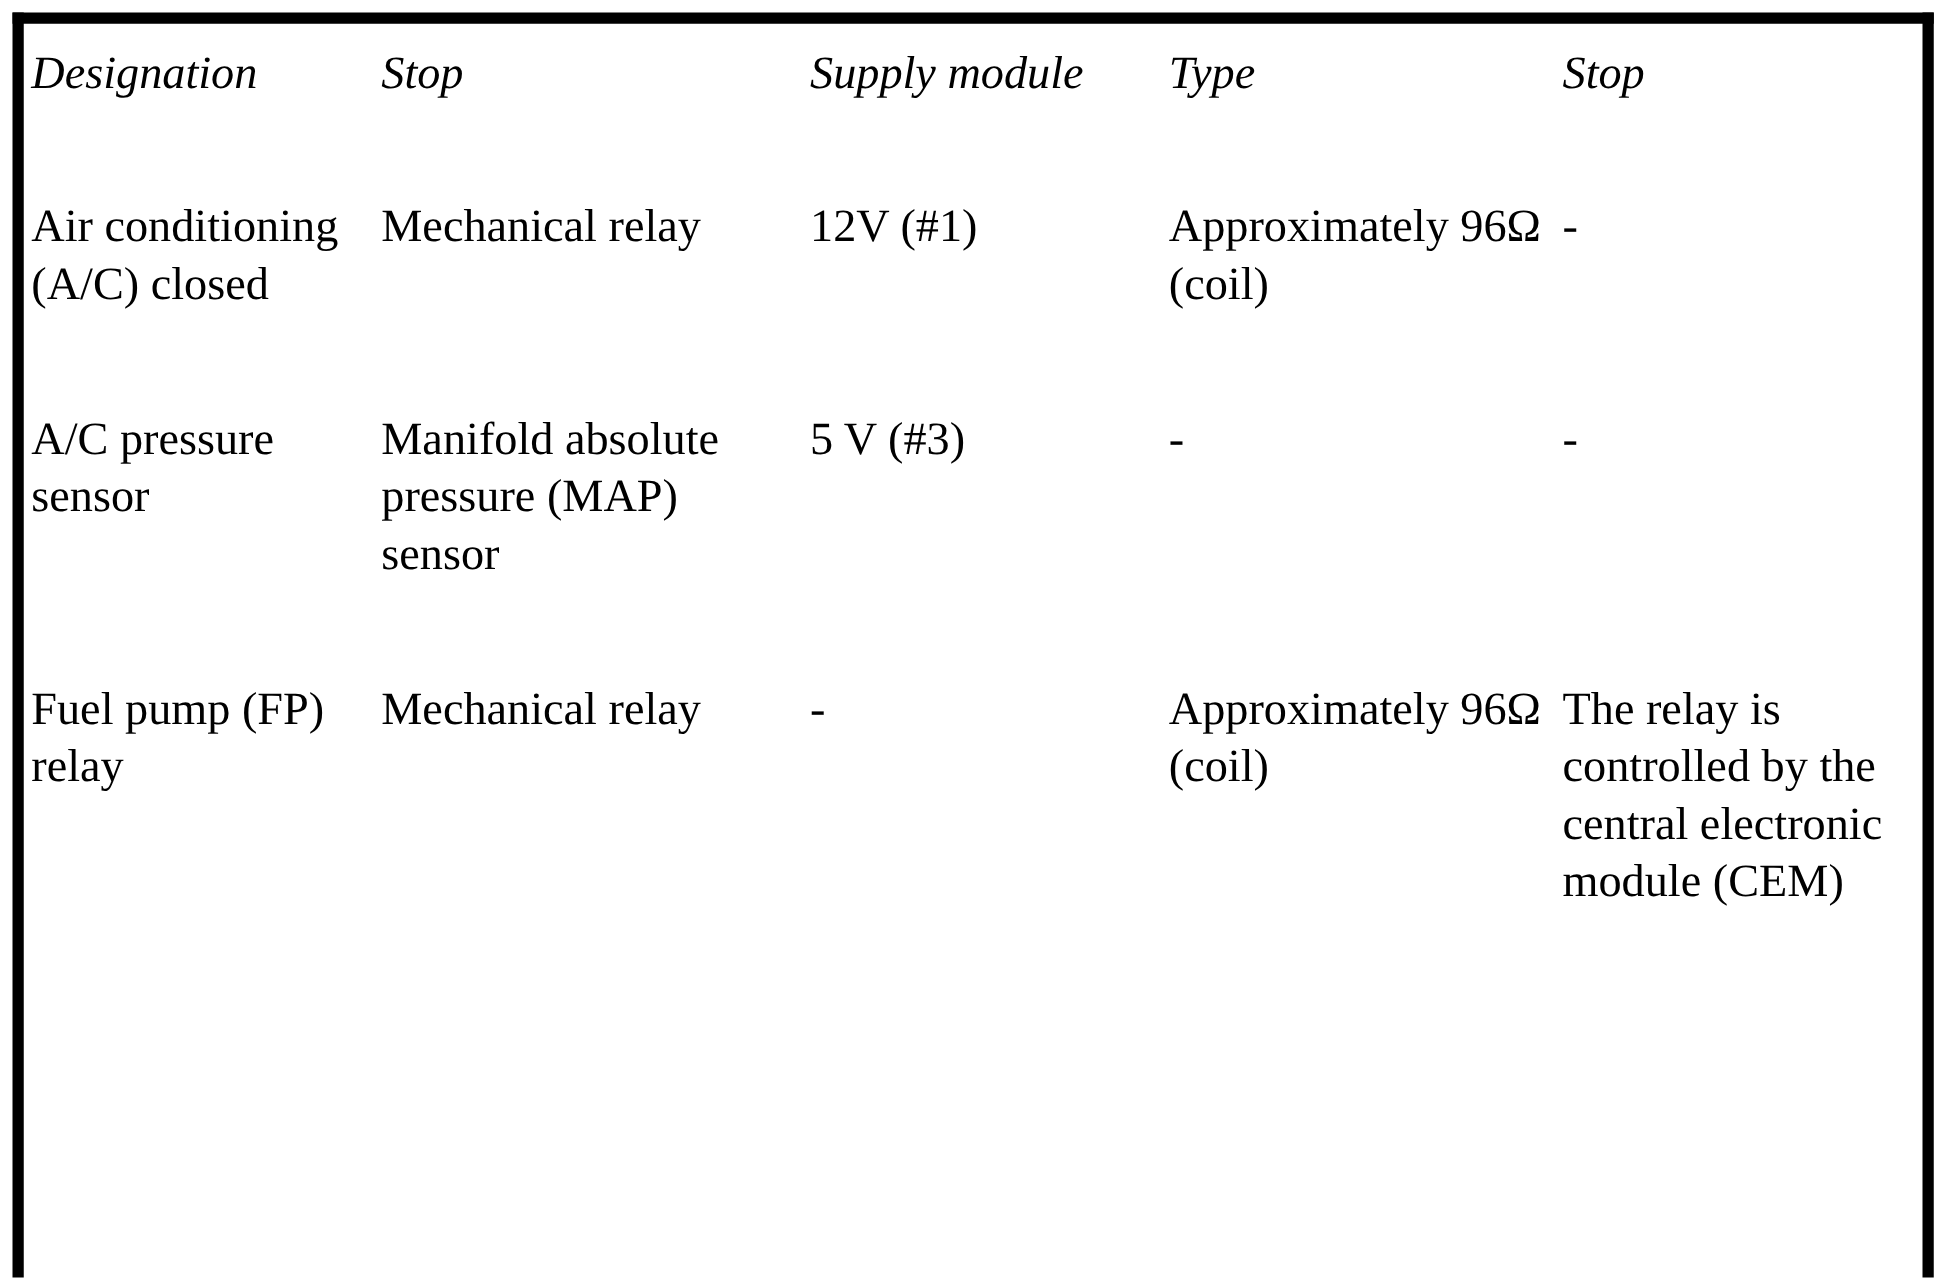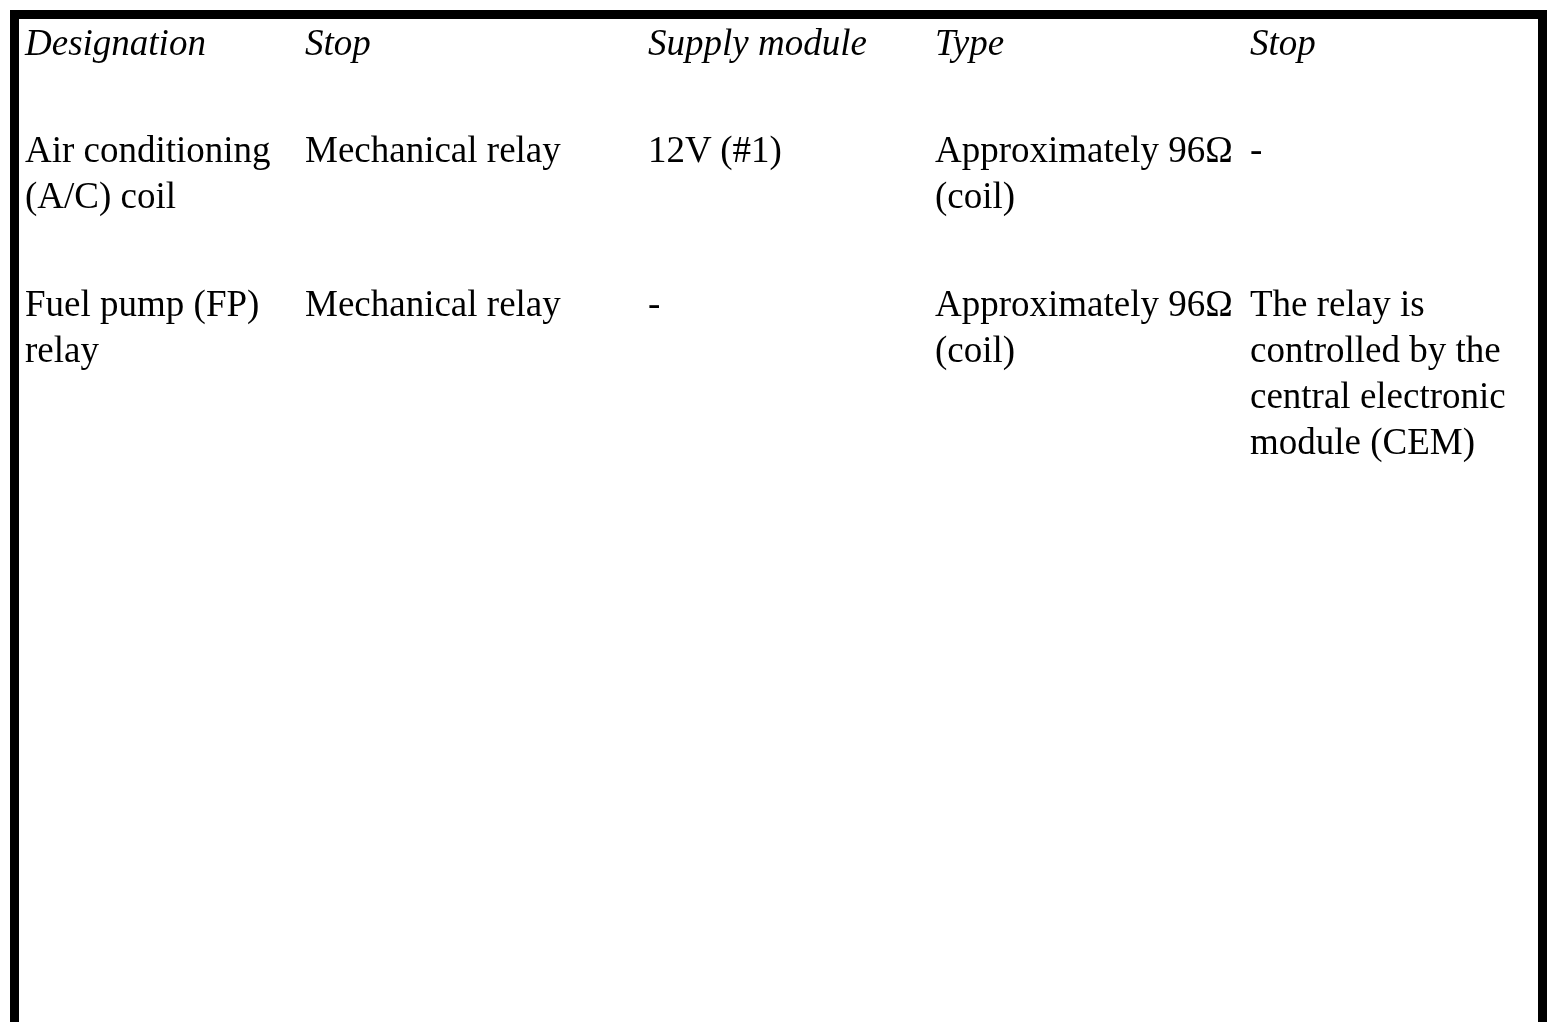--- a/index.html
+++ b/index.html
@@ -27,21 +27,21 @@
     table-layout: fixed;
     width: 1519px;
     font-family: "Liberation Serif", "DejaVu Serif", serif;
     font-size: 37px;
     line-height: 46px;
     color: #000000;
   }
   table.spec-table td, table.spec-table th {
     vertical-align: top;
     text-align: left;
-    padding: 1px 4px 0 6px;
+    padding: 17px 4px 0 6px;
     font-weight: normal;
     overflow: hidden;
   }
   table.spec-table th {
     font-style: italic;
   }
   
   col.c1 { width: 280px; }
   col.c2 { width: 343px; }
   col.c3 { width: 287px; }
@@ -70,24 +70,31 @@
       <tr class="r-head">
         <th class="first">Designation</th>
         <th>Stop</th>
         <th>Supply module</th>
         <th>Type</th>
         <th>Stop</th>
       </tr>
     </thead>
     <tbody>
       <tr class="r-0">
-        <td class="first">Air conditioning (A/C) coil</td>
+        <td class="first">Air conditioning (A/C) closed</td>
         <td>Mechanical relay</td>
         <td>12V (#1)</td>
         <td>Approximately 96Ω (coil)</td>
+        <td>-</td>
+      </tr>
+      <tr class="r-1">
+        <td class="first">A/C pressure sensor</td>
+        <td>Manifold absolute pressure (MAP) sensor</td>
+        <td>5 V (#3)</td>
+        <td>-</td>
         <td>-</td>
       </tr>
       <tr class="r-3">
         <td class="first">Fuel pump (FP) relay</td>
         <td>Mechanical relay</td>
         <td>-</td>
         <td>Approximately 96Ω (coil)</td>
         <td>The relay is controlled by the central electronic module (CEM)</td>
       </tr>
     </tbody>

